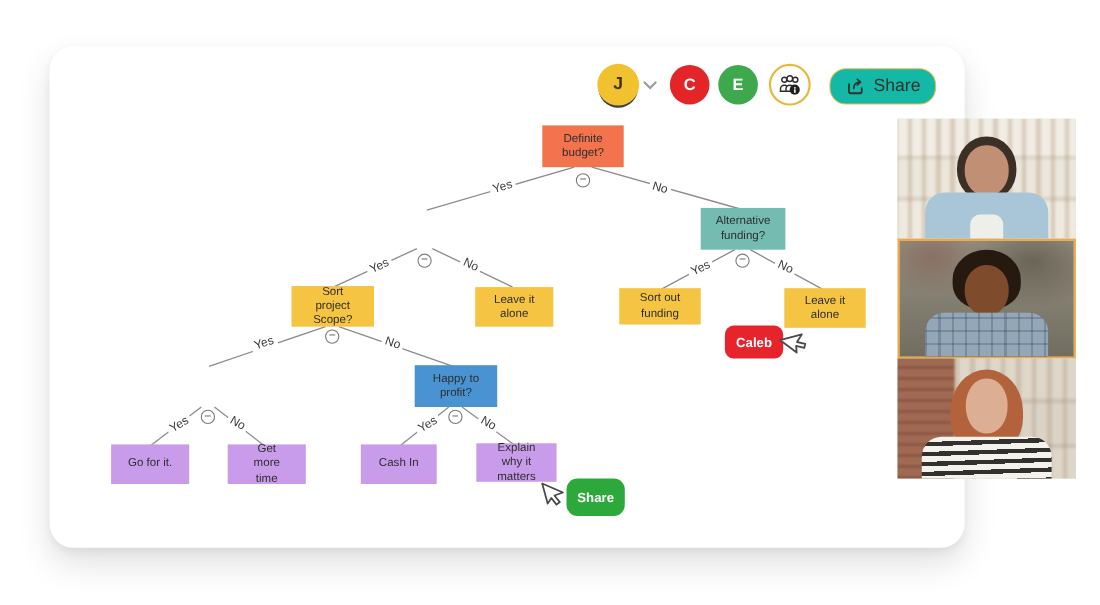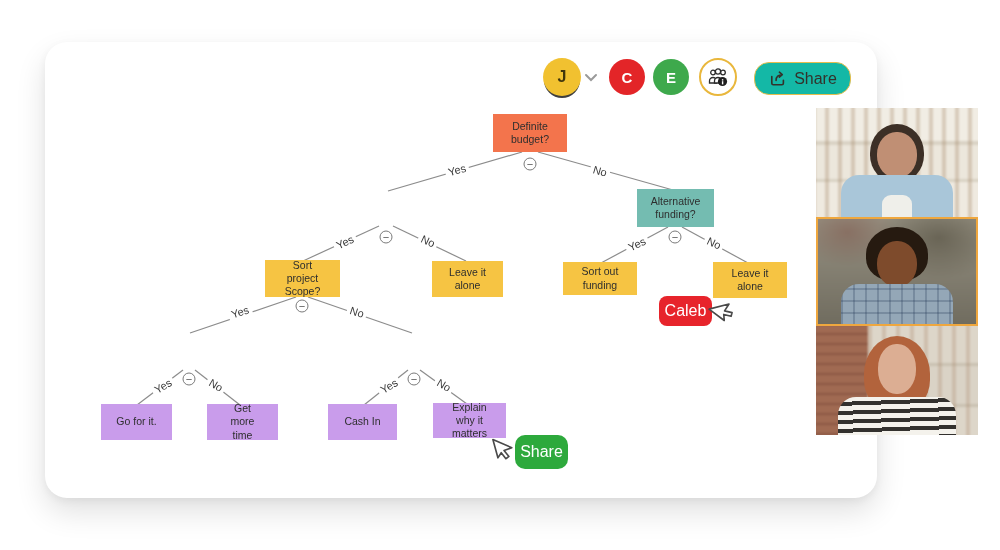--- a/index.html
+++ b/index.html
@@ -30,21 +30,21 @@
   .edges{position:absolute;left:0;top:0;width:1000px;height:550px;z-index:2;}
   .node{position:absolute;display:flex;align-items:center;justify-content:center;text-align:center;
         font-size:10.5px;line-height:1.25;color:#2e2e2e;padding:14px;box-sizing:border-box;z-index:3;}
   .elabel{position:absolute;font-size:11px;color:#3b3b3b;background:#ffffff;padding:0 3px;
           z-index:3;}
   .minus{position:absolute;width:13px;height:13px;border-radius:50%;border:1px solid #7a7a7a;
          background:#fff;color:#555;font-size:11px;line-height:11px;display:flex;align-items:center;
          justify-content:center;transform:translate(-50%,-50%);z-index:4;box-sizing:border-box;}
 
   
-  .pill{position:absolute;color:#fff;font-weight:normal;font-size:16px;display:flex;align-items:center;
+  .pill{position:absolute;color:#fff;font-weight:bold;font-size:12px;display:flex;align-items:center;
         justify-content:center;z-index:8;}
   .pill-caleb{left:659px;top:296px;width:53px;height:30px;border-radius:8px;}
   .pill-emily{left:515px;top:435px;width:53px;height:34px;border-radius:10px;}
   .cursor{position:absolute;z-index:9;}
 
   
   .tile{position:absolute;left:816px;width:162px;height:109px;overflow:hidden;z-index:7;
         box-sizing:border-box;background:#ddd;}
   .tile-2{border:2px solid #EFA73E;}
   .vbg{position:absolute;inset:-4px;filter:blur(1.3px);}
@@ -150,20 +150,21 @@
   <div class="minus" style="left:302px;top:306px;">−</div>
   <div class="minus" style="left:189px;top:379px;">−</div>
   <div class="minus" style="left:414px;top:379px;">−</div>
 
   <div class="node" style="left: 493px; top: 114px; width: 74px; height: 38px; background-color: rgb(243, 116, 76);">Definite budget?</div>
   <div class="node" style="left: 637px; top: 189px; width: 77px; height: 38px; background-color: rgb(116, 188, 177);">Alternative funding?</div>
   <div class="node" style="left: 265px; top: 260px; width: 75px; height: 37px; background-color: rgb(246, 196, 67);">Sort project Scope?</div>
   <div class="node" style="left: 432px; top: 261px; width: 71px; height: 36px; background-color: rgb(246, 196, 67);">Leave it alone</div>
   <div class="node" style="left: 563px; top: 262px; width: 74px; height: 33px; background-color: rgb(246, 196, 67);">Sort out funding</div>
   <div class="node" style="left: 713px; top: 262px; width: 74px; height: 36px; background-color: rgb(246, 196, 67);">Leave it alone</div>
+  <div class="node" style="left: 377px; top: 332px; width: 75px; height: 38px; background-color: rgb(74, 147, 211);">Happy to profit?</div>
   <div class="node" style="left: 101px; top: 404px; width: 71px; height: 36px; background-color: rgb(201, 156, 235);">Go for it.</div>
   <div class="node" style="left: 207px; top: 404px; width: 71px; height: 36px; background-color: rgb(201, 156, 235);">Get more time</div>
   <div class="node" style="left: 433px; top: 403px; width: 73px; height: 35px; background-color: rgb(201, 156, 235);">Explain why it matters</div>
   <div class="node" style="left: 328px; top: 404px; width: 69px; height: 36px; background-color: rgb(201, 156, 235);">Cash In</div>
 
   <div class="pill pill-caleb" style="background-color: rgb(231, 36, 43);">Caleb</div>
   <svg class="cursor" style="left:711px;top:297px;width:24px;height:24px;transform:rotate(-52deg);" viewBox="0 0 22 22">
     <path d="M3 1 L18 12.5 L10.5 13.2 L13.5 19.6 L10.3 21 L7.5 14.6 L3.4 18.4 Z" fill="#ffffff" stroke="#4a4a4a" stroke-width="1.5" stroke-linejoin="round"></path>
   </svg>
 

